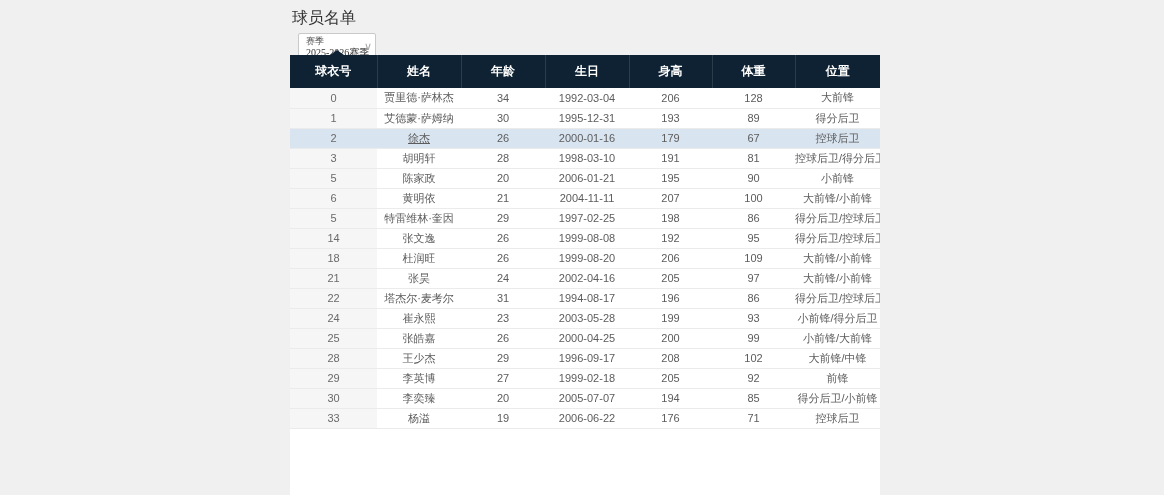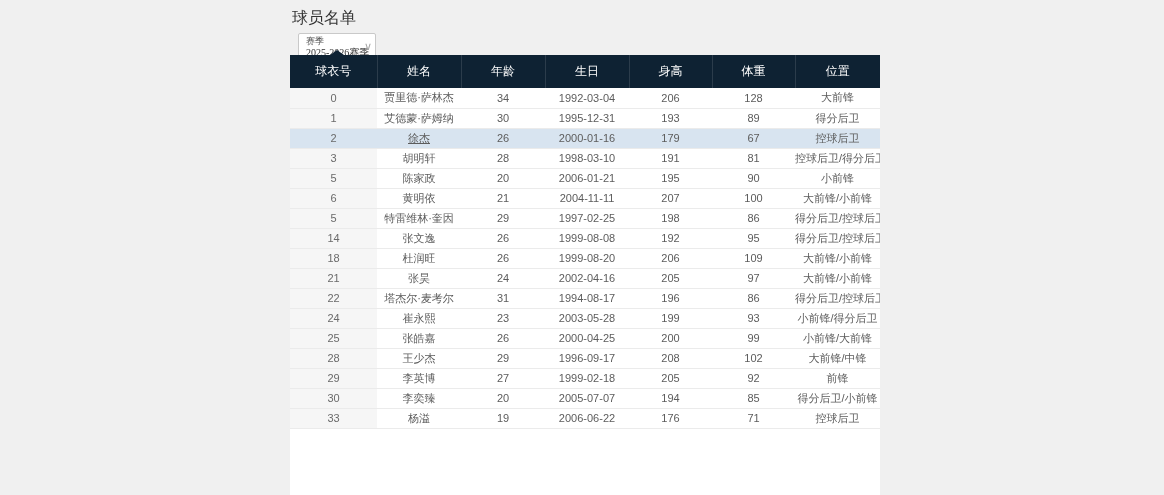--- a/index.html
+++ b/index.html
@@ -32,21 +32,21 @@
     border-left:7px solid transparent;border-right:7px solid transparent;
     border-bottom:5px solid var(--header-bg);
   }
   .table-wrap{
     position:absolute;left:0;top:55px;width:590px;height:440px;
     background:#fff;overflow:hidden;
   }
   table{width:590px;border-collapse:collapse;table-layout:fixed;}
   thead th{
     background:var(--header-bg);color:var(--header-text);
-    font-size:12px;font-weight:normal;height:33px;text-align:center;padding:0;
+    font-size:12px;font-weight:bold;height:33px;text-align:center;padding:0;
   }
   thead th + th{border-left:1px solid rgba(255,255,255,0.12);}
   tbody td{
     height:20px;font-size:11px;color:#5c5c5c;text-align:center;
     border-bottom:1px solid #ebebeb;padding:0;white-space:nowrap;overflow:hidden;
   }
   tbody td.jersey{background:#f6f6f6;color:#6a6a6a;}
   tbody tr.highlighted td,
   tbody tr.highlighted td.jersey{background:var(--row-highlight);}
   .name-link{text-decoration:underline;cursor:pointer;}

